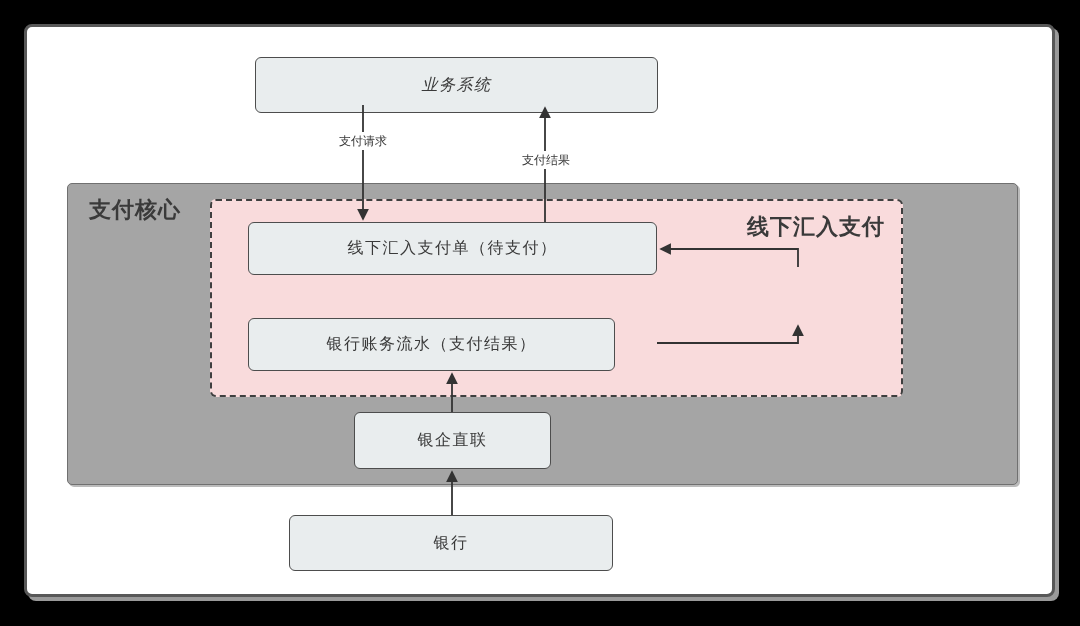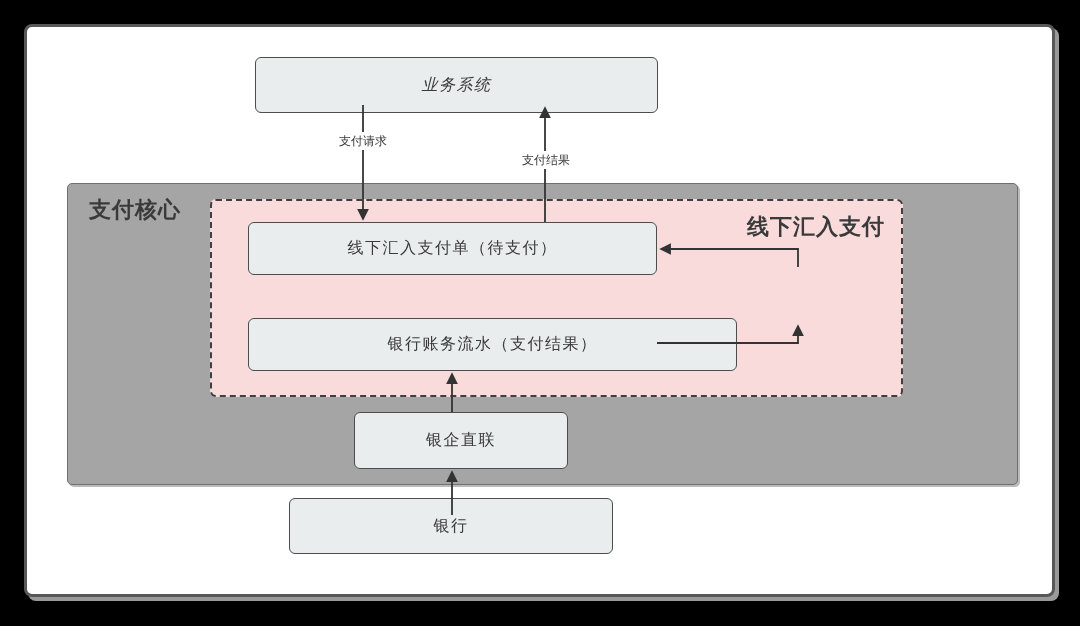--- a/index.html
+++ b/index.html
@@ -60,24 +60,24 @@
     position:absolute;z-index:5;
     background:var(--node-fill);
     border:1.6px solid var(--node-border);
     border-radius:6px;
     display:flex;align-items:center;justify-content:center;
     font-size:16px;letter-spacing:1.5px;color:var(--text-color);
     white-space:nowrap;
   }
   .node-business{left:255px;top:57px;width:403px;height:56px;font-style:italic;}
   .node-order{left:248px;top:222px;width:409px;height:53px;}
-  .node-flow{left:248px;top:318px;width:489px;height:53px;}
+  .node-flow{left:248px;top:318px;width:367px;height:53px;}
   .node-match{left:719px;top:267px;width:156px;height:56px;background:var(--match-fill);}
-  .node-direct{left:354px;top:412px;width:214px;height:57px;}
-  .node-bank{left:289px;top:498px;width:324px;height:56px;}
+  .node-direct{left:354px;top:412px;width:197px;height:57px;}
+  .node-bank{left:289px;top:515px;width:324px;height:56px;}
   .arrows{
     position:absolute;left:0;top:0;width:1080px;height:626px;
     z-index:6;pointer-events:none;
   }
   .edge-label{
     position:absolute;z-index:7;
     background:var(--card-bg);
     font-size:12px;line-height:1.5;color:var(--text-color);
     text-align:center;white-space:nowrap;padding:0 3px;
   }

